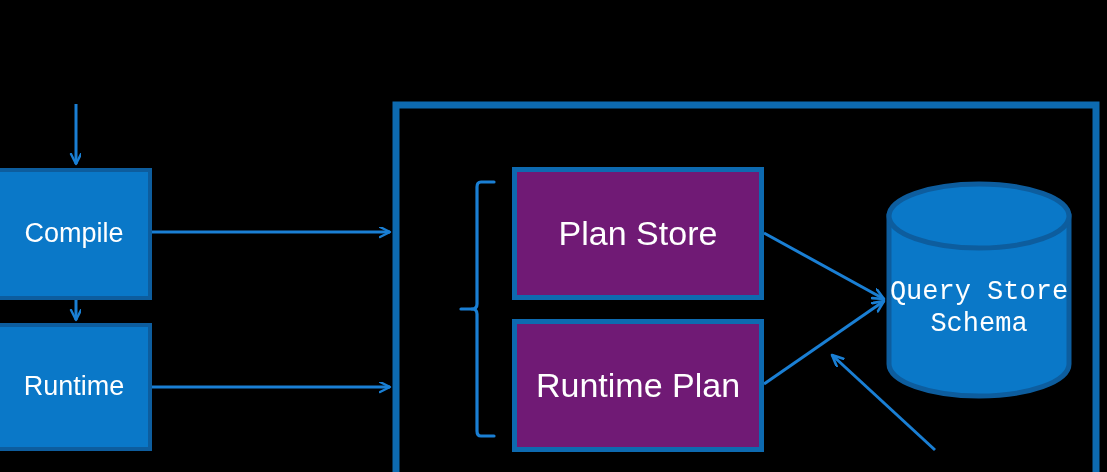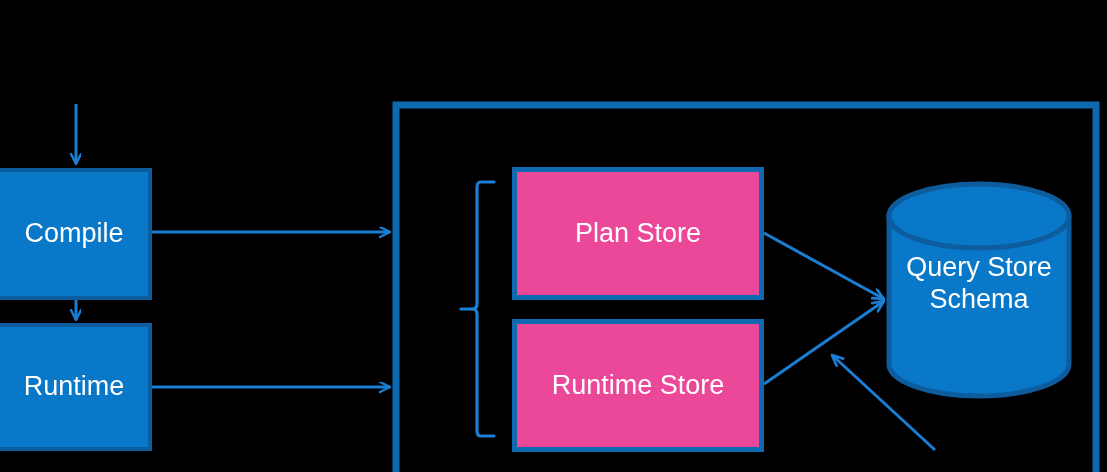--- a/index.html
+++ b/index.html
@@ -33,23 +33,23 @@
     box-sizing: border-box;
     line-height: 1.18;
     white-space: pre-line;
   }
   .node-blue {
     background: #0a78c8;
     border: 4px solid #0d5d9e;
     font-size: 27px;
   }
   .node-orange {
-    background: #ec4899;
+    background: #701a75;
     border: 5px solid #0d6ab0;
-    font-size: 27px;
+    font-size: 34px;
   }
   .cyl-label {
     position: absolute;
     display: flex;
     align-items: center;
     justify-content: center;
     text-align: center;
     color: #ffffff;
     font-size: 27px;
     line-height: 1.2;
@@ -105,21 +105,21 @@
 
   <div class="node node-blue" style="left:-4px; top:279px; width:156px; height:128px;">
     <span>Runtime</span>
   </div>
 
   <div class="node node-orange" style="left:512px; top:123px; width:252px; height:133px;">
     <span>Plan Store</span>
   </div>
 
   <div class="node node-orange" style="left:512px; top:275px; width:252px; height:133px;">
-    <span>Runtime Store</span>
+    <span>Runtime Plan</span>
   </div>
 
-  <div class="cyl-label" style="left:889px; top:192px; width:180px; height:94px;">
+  <div class="cyl-label" style="left:889px; top:217px; width:180px; height:94px;font-family:Liberation Mono, monospace;">
     <span>Query Store
 Schema</span>
   </div>
 
 </div>
 
 </body></html>

